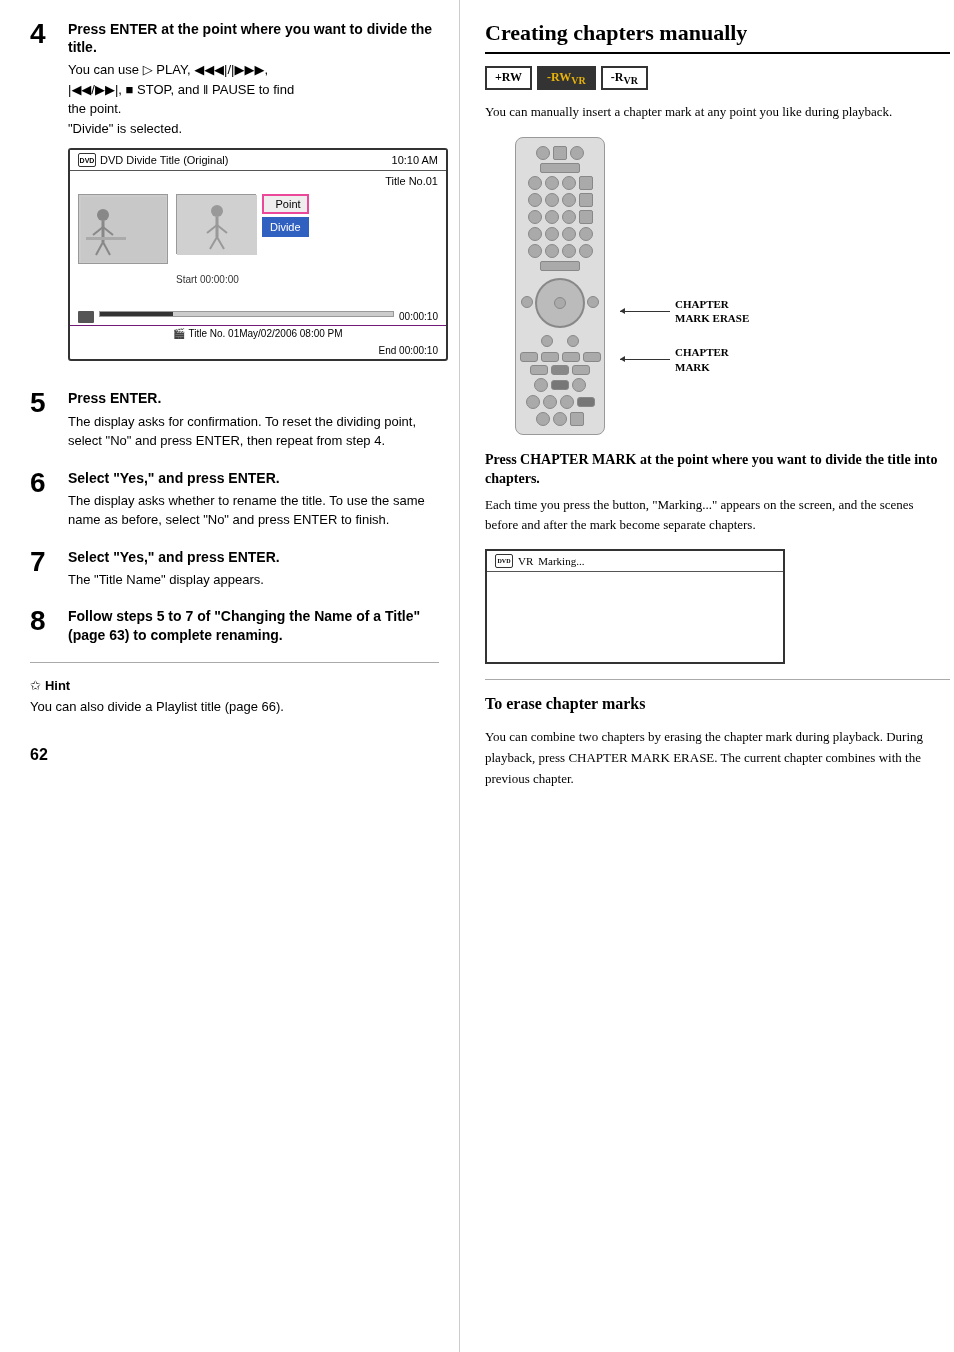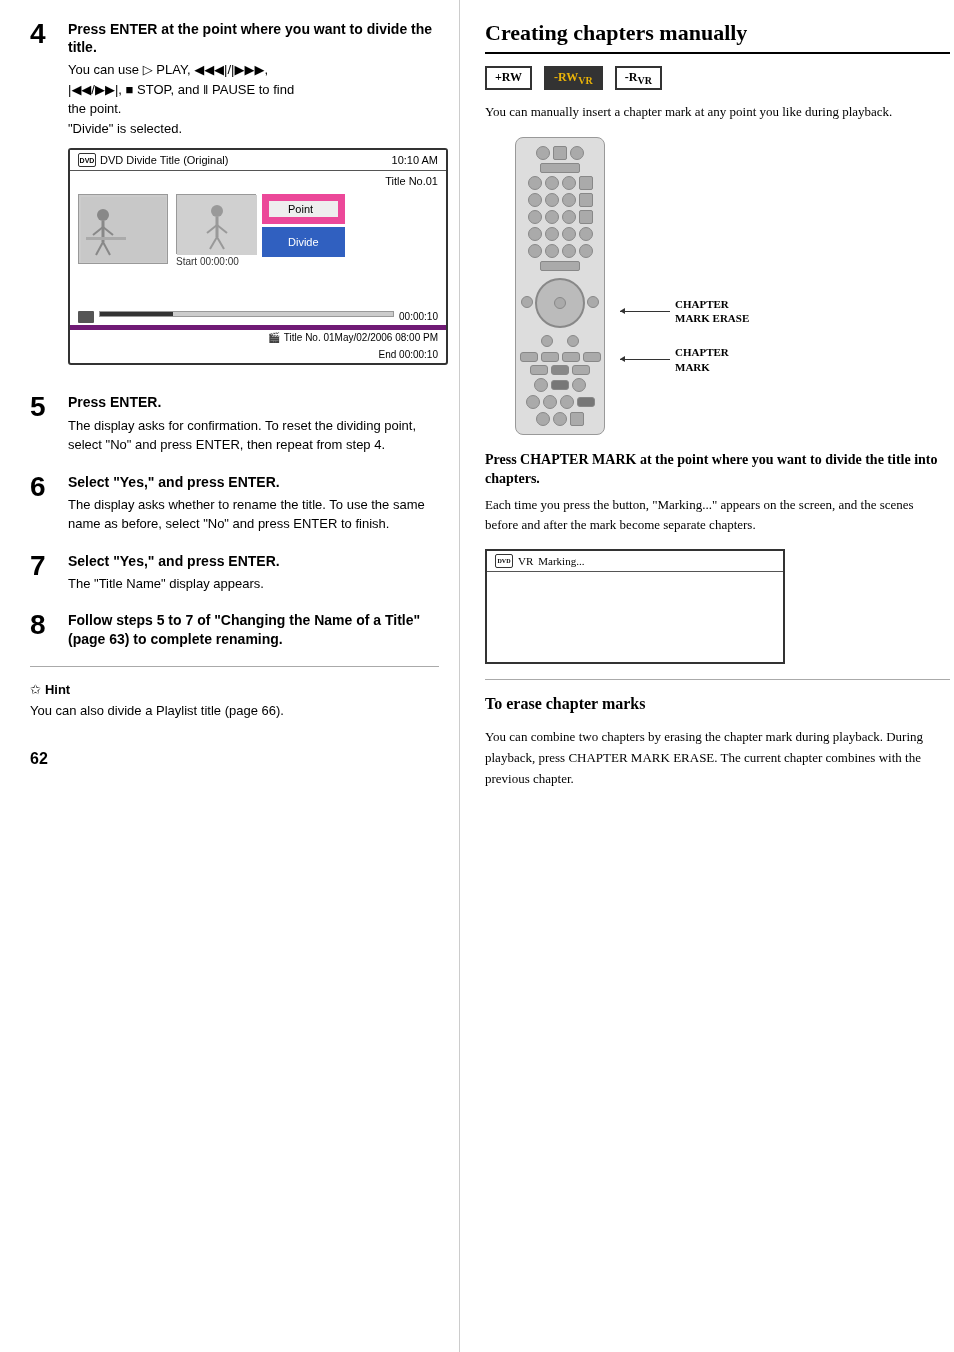--- a/index.html
+++ b/index.html
@@ -120,26 +120,26 @@
       height: 60px;
       background: linear-gradient(135deg, #bbb 0%, #eee 50%, #bbb 100%);
       border: 1px solid #999;
     }
     .point-divide-btns {
       display: flex;
       flex-direction: column;
       gap: 3px;
     }
     .btn-small {
-      padding: 2px 19px;
-      border: 7px solid #ec4899;
+      padding: 2px 6px;
+      border: 2px solid #ec4899;
       background: #eee;
       font-size: 11px;
       cursor: pointer;
-      text-align: left;
+      text-align: right;
     }
     .btn-small.active {
       background: #3060c0;
       color: #fff;
       border-color: #3060c0;
     }
     .time-label {
       font-size: 10px;
       color: #333;
     }
@@ -151,23 +151,23 @@
       position: relative;
     }
     .timeline-progress {
       width: 25%;
       height: 100%;
       background: #333;
     }
     .screen-footer {
       padding: 2px 8px 4px;
       font-size: 10px;
-      border-top: 5px solid #701a75;
-      display: flex;
-      justify-content: flex-end;
+      border-top: 1px solid #701a75;
+      display: flex;
+      justify-content: center;
     }
 
     
     .divider {
       border: none;
       border-top: 1px solid #aaa;
       margin: 15px 0;
     }
 
     
@@ -192,21 +192,21 @@
     
     .section-title {
       font-size: 22px;
       font-weight: bold;
       border-bottom: 2px solid #000;
       padding-bottom: 6px;
       margin-bottom: 12px;
     }
     .format-badges {
       display: flex;
-      gap: 12px;
+      gap: 5px;
       margin-bottom: 12px;
     }
     .badge {
       padding: 2px 8px;
       border: 2px solid #333;
       font-size: 12px;
       font-weight: bold;
     }
     .badge-rw { background: #fff; border-color: #333; }
     .badge-rwvr { background: #333; color: #eab308; }
@@ -361,21 +361,21 @@
                 <line x1="22" y1="45" x2="15" y2="58" stroke="#888" stroke-width="2"></line>
                 <line x1="22" y1="45" x2="29" y2="58" stroke="#888" stroke-width="2"></line>
 
                 <rect x="5" y="40" width="40" height="3" fill="#aaa"></rect>
               </svg>
             </div>
           </div>
 
           <div class="screen-right">
             <div class="screen-right-top">
-              <div style="display:flex;flex-direction:column;gap:2px;">
+              <div style="display:flex;flex-direction:column;gap:20px;">
                 <div class="screen-thumb2">
                   <svg width="80" height="60" viewBox="0 0 80 60">
                     <rect width="80" height="60" fill="#d0d0d0"></rect>
                     <circle cx="40" cy="16" r="6" fill="#999"></circle>
                     <line x1="40" y1="22" x2="40" y2="42" stroke="#999" stroke-width="3"></line>
                     <line x1="40" y1="30" x2="30" y2="38" stroke="#999" stroke-width="2"></line>
                     <line x1="40" y1="30" x2="50" y2="38" stroke="#999" stroke-width="2"></line>
                     <line x1="40" y1="42" x2="33" y2="54" stroke="#999" stroke-width="2"></line>
                     <line x1="40" y1="42" x2="47" y2="54" stroke="#999" stroke-width="2"></line>
                   </svg>

